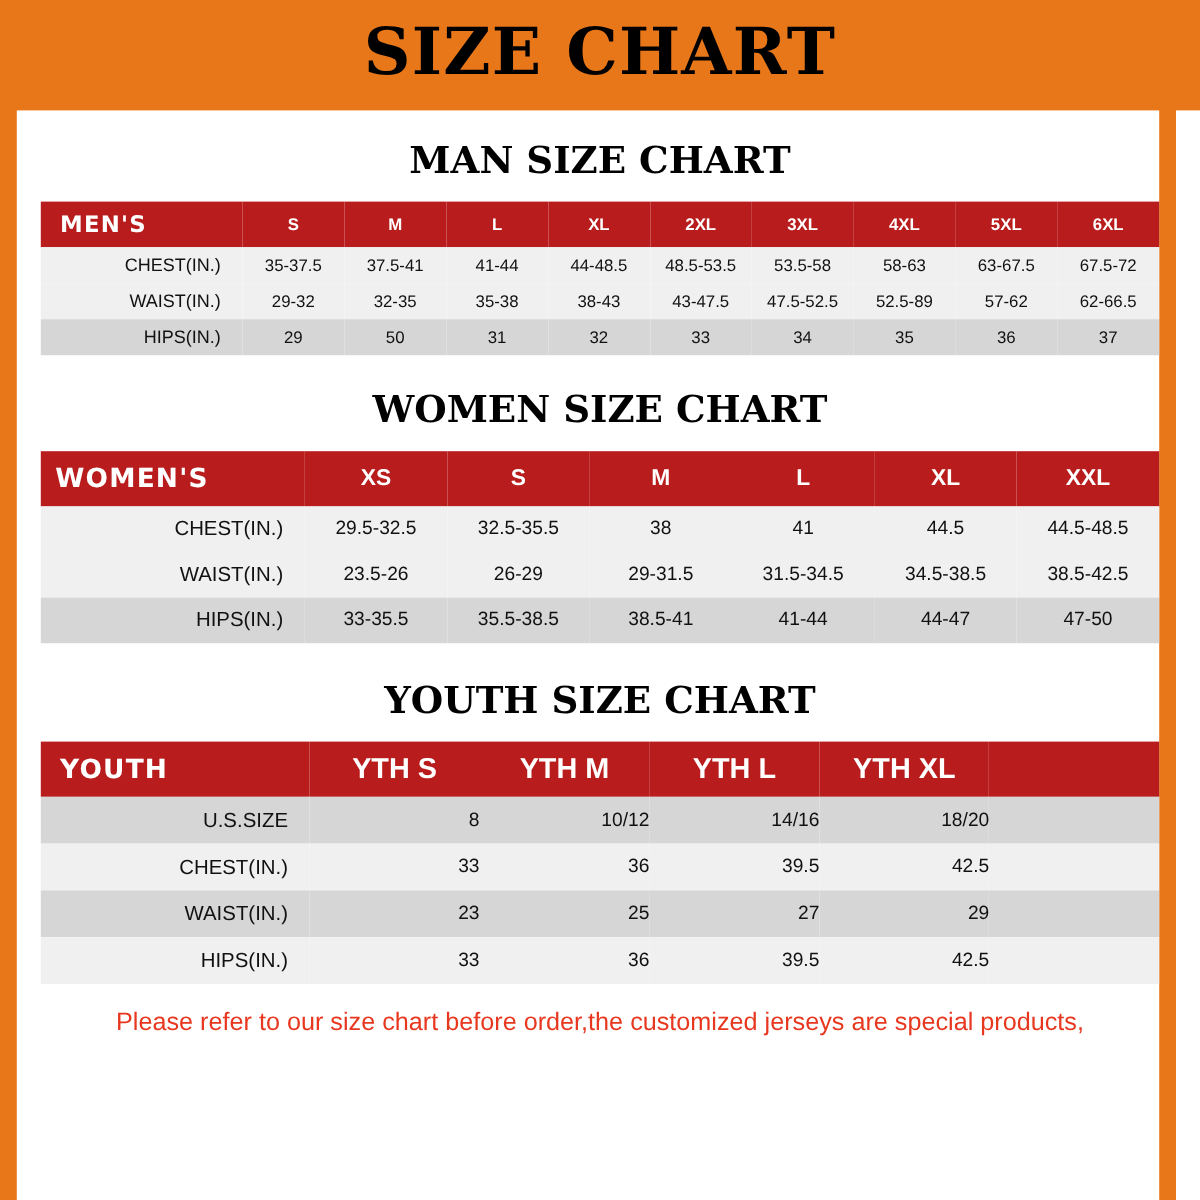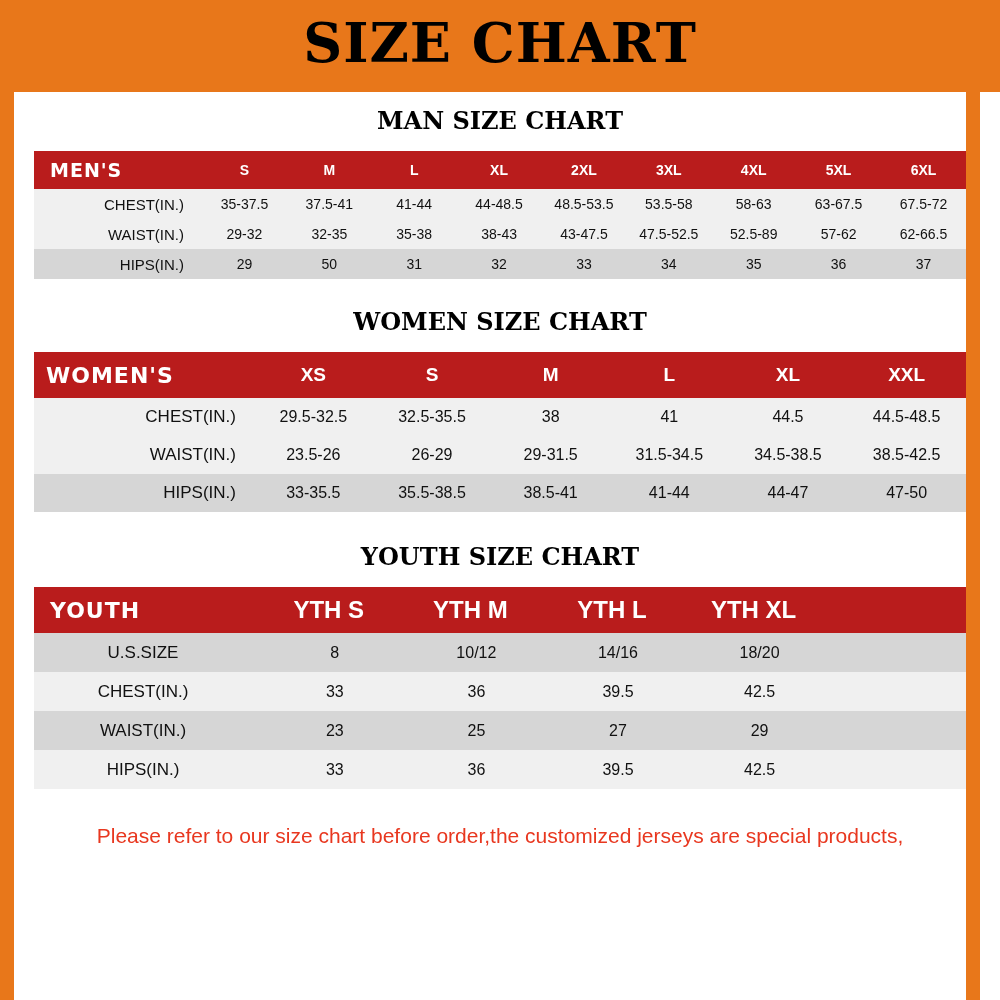--- a/index.html
+++ b/index.html
@@ -57,24 +57,24 @@
     top: 92px;
     width: 1000px;
     padding: 0 14px;
     box-sizing: border-box;
   }
 
   .section-title {
     text-align: center;
     font-family: "DejaVu Serif", serif;
     font-weight: bold;
-    font-size: 24px;
+    font-size: 31px;
     letter-spacing: 0px;
     margin: 0;
-    padding: 14px 0 16px 0;
+    padding: 24px 0 16px 0;
   }
   .section-title.second { padding-top: 28px; }
   .section-title.third { padding-top: 30px; }
 
   table {
     border-collapse: collapse;
     width: 932px;
     margin: 0 auto;
     table-layout: fixed;
   }
@@ -117,26 +117,26 @@
   #women-table thead th { height: 46px; font-size: 19px; }
   #women-table thead th.rowhead { font-size: 22px; padding-left: 12px; }
   #women-table tbody td { height: 38px; font-size: 16px; }
   #women-table tbody td.rowhead { font-size: 17px; }
 
   
   #youth-table thead th { height: 46px; font-size: 24px; }
   #youth-table thead th.rowhead { font-size: 22px; }
   #youth-table tbody td { height: 39px; font-size: 16px; }
   #youth-table tbody td.rowhead { font-size: 17px; }
-  #youth-table tbody td { text-align: center; padding-left: 12px; }
+  #youth-table tbody td { text-align: right; padding-left: 12px; }
 
   .notice {
     width: 960px;
     margin: 0 auto;
-    padding-top: 32px;
+    padding-top: 17px;
     text-align: center;
     color: #e8371f;
     font-size: 21px;
     line-height: 1.45;
     font-family: "Liberation Sans", sans-serif;
   }
   .notice div { white-space: nowrap; }
 </style>
 </head>
 <body>

